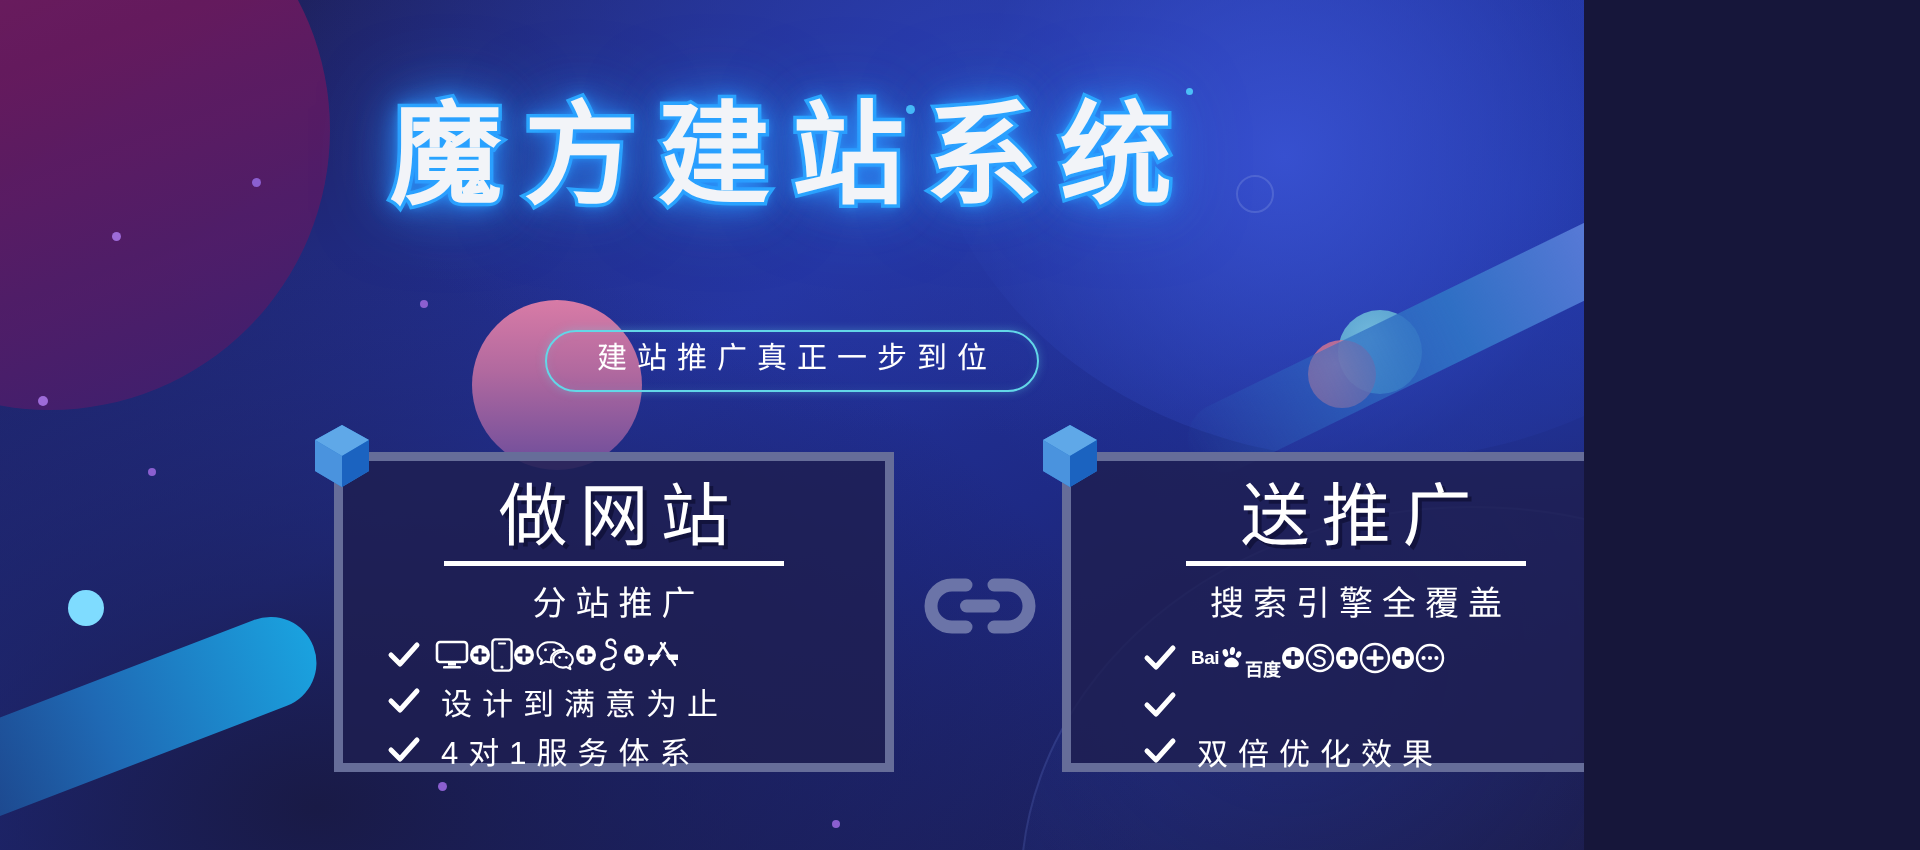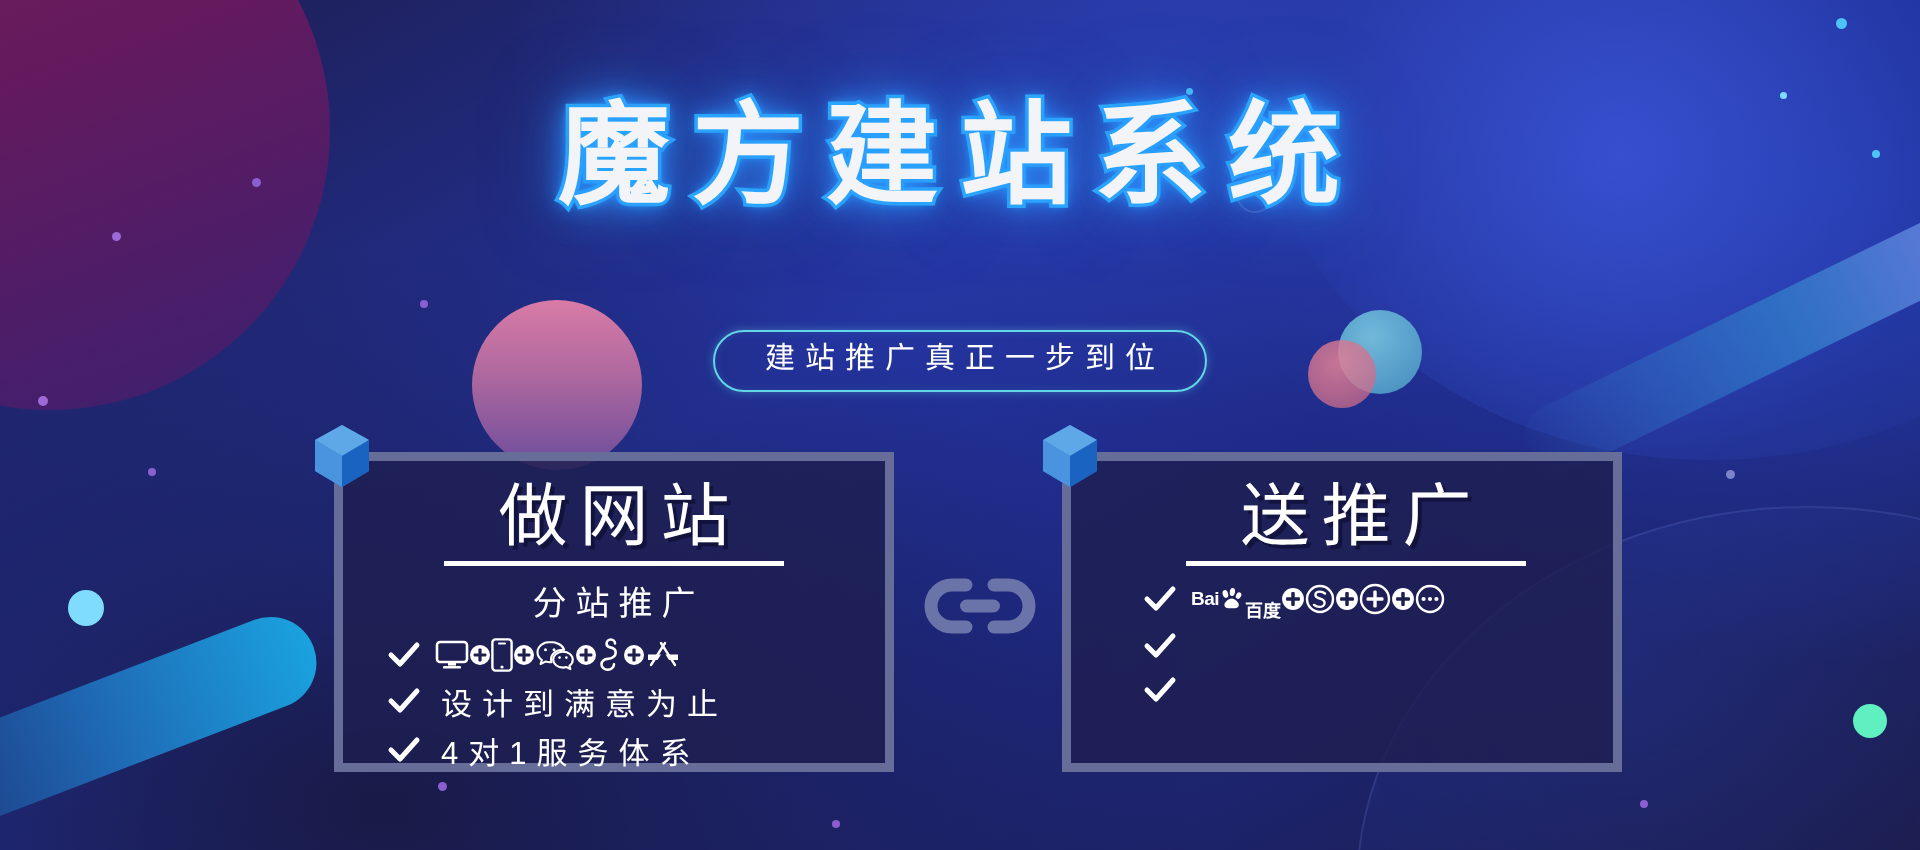--- a/index.html
+++ b/index.html
@@ -3,21 +3,21 @@
 <meta charset="utf-8">
 <title>魔方建站系统</title>
 <style>
   html, body {
     margin: 0;
     padding: 0;
     background: #16163a;
   }
   .stage {
     position: relative;
-    width: 1920px;
+    width: 1584px;
     height: 850px;
     overflow: hidden;
     font-family: "Liberation Sans", "DejaVu Sans", sans-serif;
     background:
       radial-gradient(ellipse 1100px 620px at 62% 6%,  #2a3dad 0%, rgba(42,61,173,0) 62%),
       radial-gradient(ellipse 900px 700px at 96% 22%,  #233bb0 0%, rgba(35,59,176,0) 68%),
       radial-gradient(ellipse 1200px 800px at 20% 95%, #191a46 0%, rgba(25,26,70,0) 70%),
       linear-gradient(150deg, #1d1d4e 0%, #23339e 42%, #1e2a86 62%, #1b1a45 100%);
   }
 
@@ -362,20 +362,21 @@
     <svg class="cube" viewBox="0 0 62 68">
       <polygon points="31,2 58,17 58,48 31,64 4,48 4,17" fill="#2f7fd4"></polygon>
       <polygon points="31,2 58,17 31,33 4,17" fill="#5fa8e8"></polygon>
       <polygon points="31,33 58,17 58,48 31,64" fill="#1b63c0"></polygon>
       <polygon points="4,17 31,33 31,64 4,48" fill="#4a93de"></polygon>
     </svg>
 
     <div class="card-inner">
       <div class="card-title">送推广</div>
       <div class="card-rule"></div>
+      <div class="card-sub">搜索引擎全覆盖</div>
 
       <div class="feature">
         <svg class="tick" width="34" height="34" viewBox="0 0 34 34">
           <path d="M4 17 L13 26 L30 7" stroke="#fff" stroke-width="5" fill="none" stroke-linecap="round" stroke-linejoin="round"></path>
         </svg>
         <div class="brand-row">
           <span class="baidu-logo">
             <span>Bai</span>
             <svg width="24" height="24" viewBox="0 0 24 24">
               <ellipse cx="5.4" cy="7" rx="2.7" ry="4" fill="#fff" transform="rotate(-16 5.4 7)"></ellipse>
@@ -421,17 +422,18 @@
       <div class="feature">
         <svg class="tick" width="34" height="34" viewBox="0 0 34 34">
           <path d="M4 17 L13 26 L30 7" stroke="#fff" stroke-width="5" fill="none" stroke-linecap="round" stroke-linejoin="round"></path>
         </svg>
       </div>
 
       <div class="feature">
         <svg class="tick" width="34" height="34" viewBox="0 0 34 34">
           <path d="M4 17 L13 26 L30 7" stroke="#fff" stroke-width="5" fill="none" stroke-linecap="round" stroke-linejoin="round"></path>
         </svg>
+        <span class="feature-text">双倍优化效果</span>
       </div>
     </div>
   </div>
 
 </div>
 
 </body></html>

